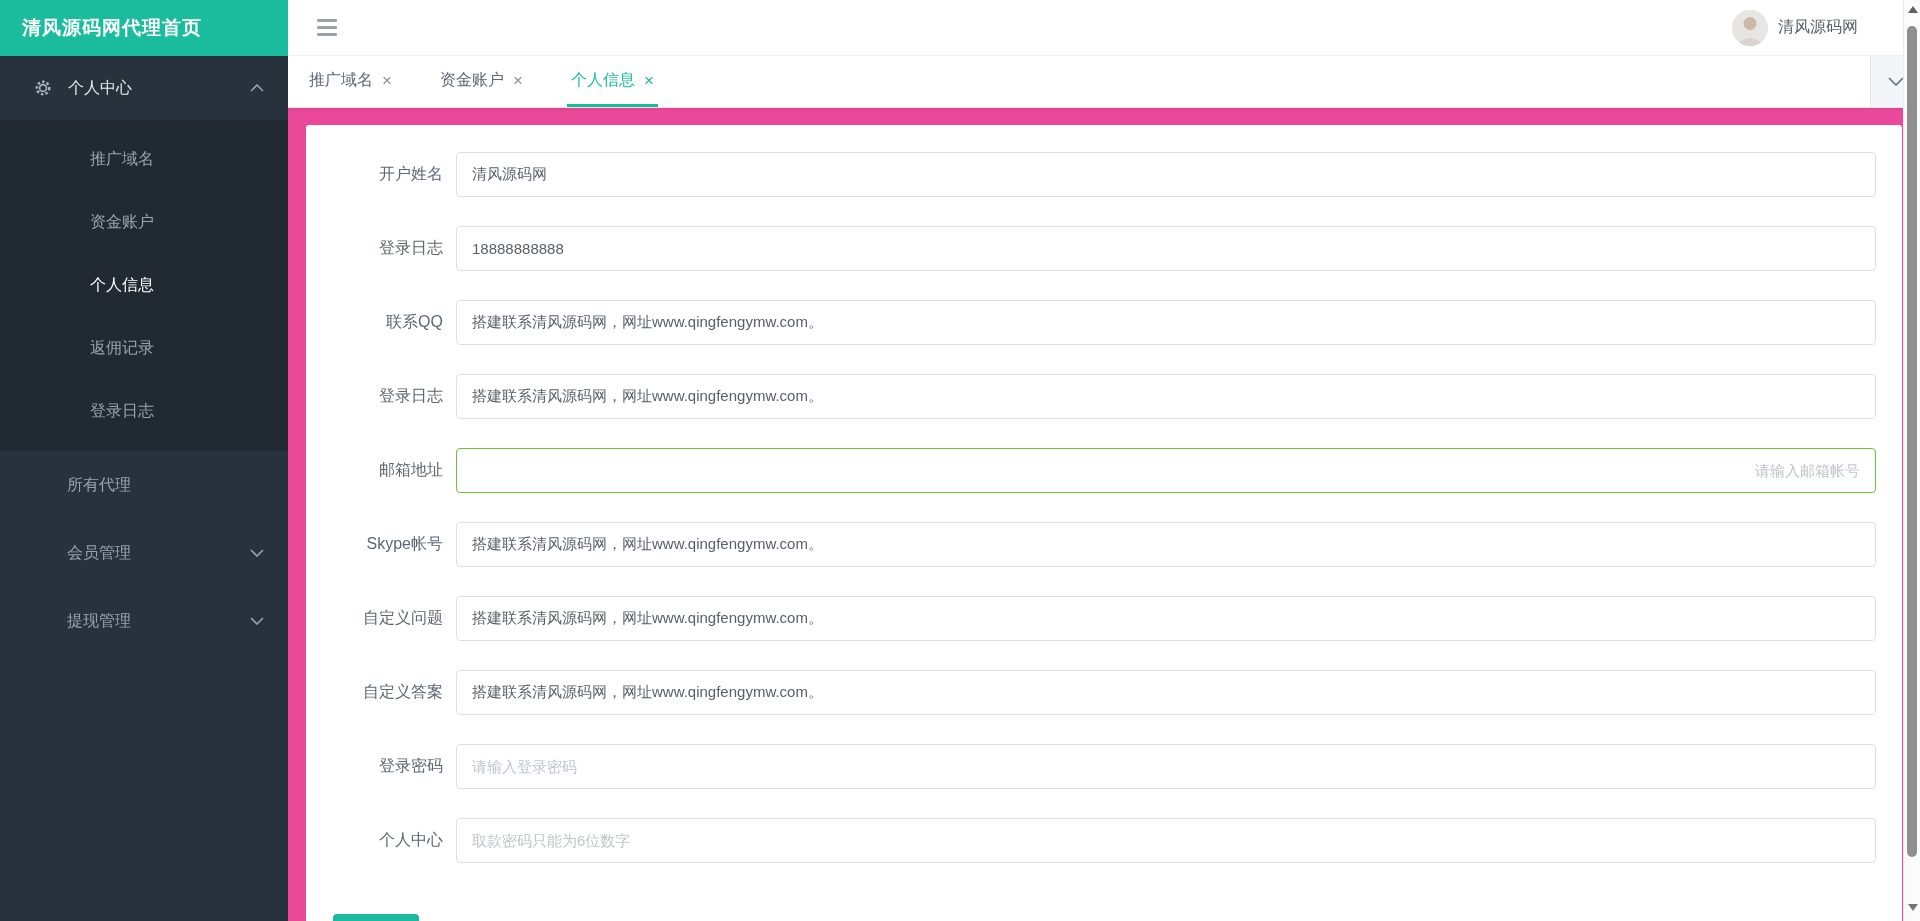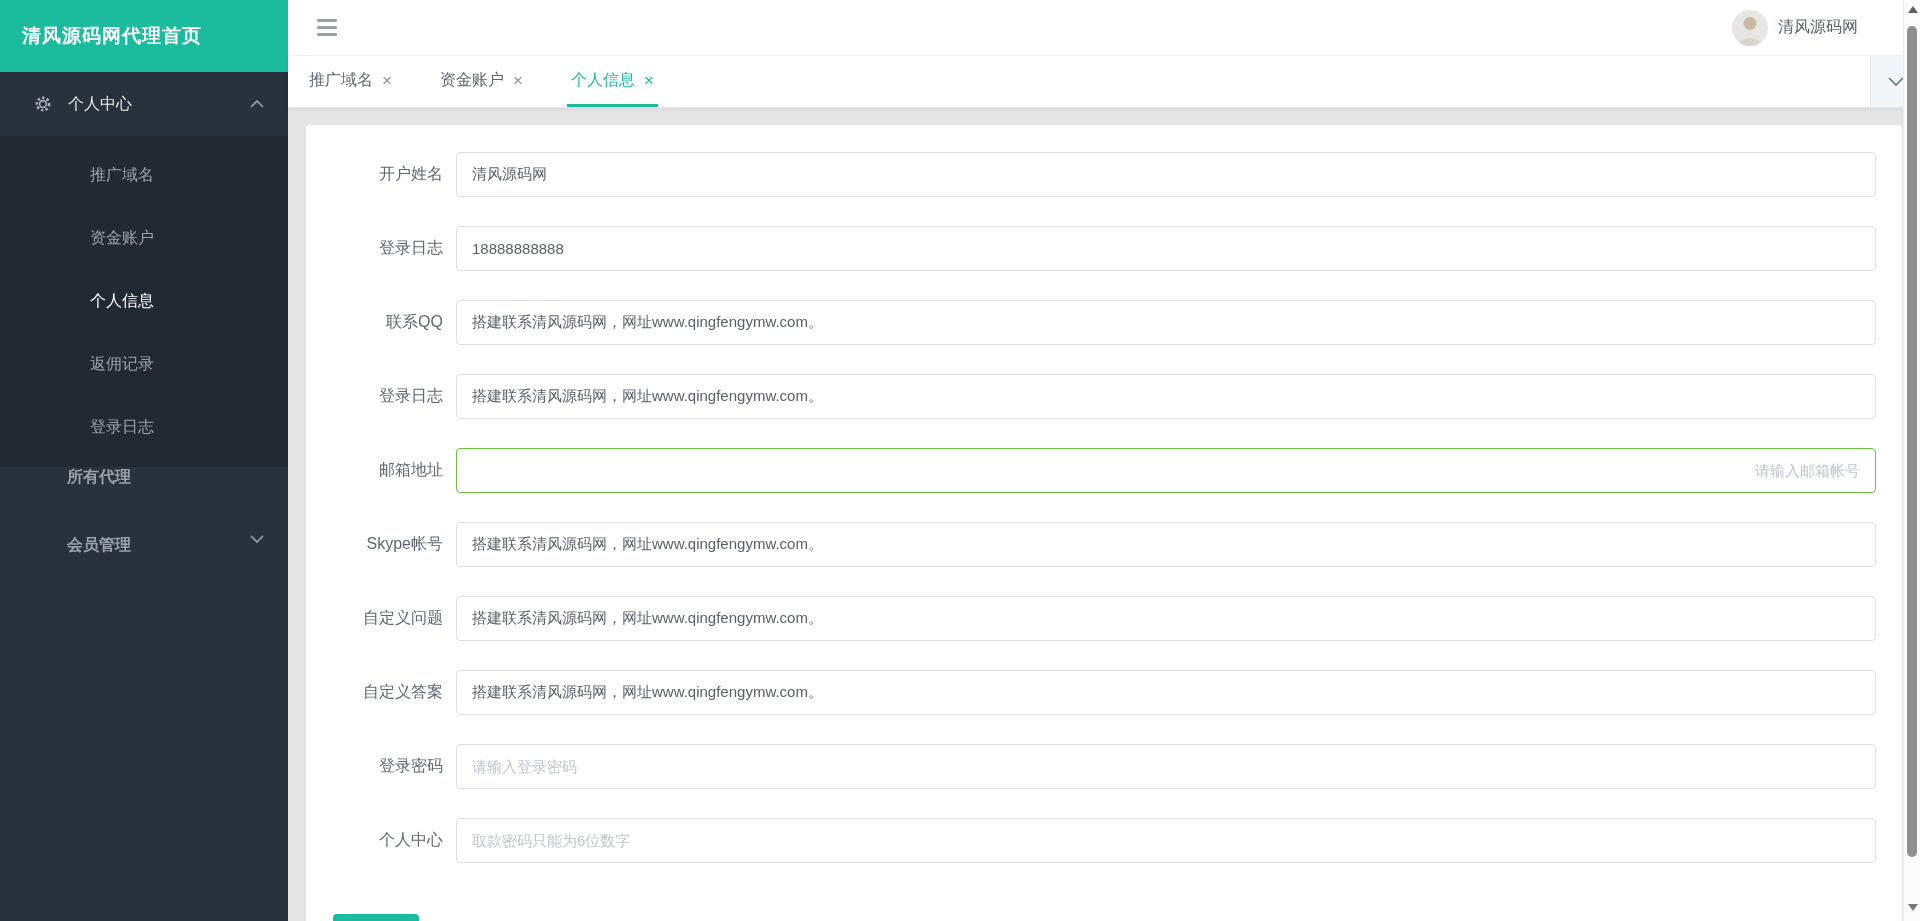--- a/index.html
+++ b/index.html
@@ -3,30 +3,30 @@
 <meta charset="utf-8">
 <style>
   * { margin:0; padding:0; box-sizing:border-box; }
   html,body { width:1920px; height:921px; overflow:hidden; }
   body { font-family:"Liberation Sans","DejaVu Sans",sans-serif; background:#fff; position:relative; }
 
   .app { display:flex; width:1920px; height:921px; }
 
   
   .left { width:288px; flex:0 0 288px; display:flex; flex-direction:column; }
-  .logo { height:72px; background:#1bbc9d; color:#fff; font-size:19px; font-weight:bold;
+  .logo { height:56px; background:#1bbc9d; color:#fff; font-size:19px; font-weight:bold;
           display:flex; align-items:center; padding-left:22px; letter-spacing:1px; }
   .menu { flex:1; background:#28323c; color:#9aa3ab; font-size:16px; }
   .menu-group-title { height:64px; display:flex; align-items:center; padding:0 24px 0 34px; color:#e9ecef; cursor:pointer; }
   .menu-group-title .gear { margin-right:16px; }
   .menu-group-title .chev { margin-left:auto; }
   .submenu { background:#212a33; padding:8px 0; }
   .submenu-item { height:63px; display:flex; align-items:center; padding-left:90px; cursor:pointer; }
   .submenu-item.active { color:#ffffff; }
-  .menu-item { height:68px; display:flex; padding:0 24px 0 67px; cursor:pointer;font-weight:bold; }
+  .menu-item { height:68px; display:flex; align-items:center; padding:0 24px 0 67px; cursor:pointer; }
   .menu-item .chev { margin-left:auto; }
 
   .gear-svg, .chev-svg { display:block; }
 
   
   .right { flex:1; display:flex; flex-direction:column; min-width:0; }
 
   .topbar { height:56px; background:#fff; display:flex; align-items:center; border-bottom:1px solid #eef0f2; }
   .hamburger { margin-left:27px; cursor:pointer; padding:6px 2px; }
   .hamburger i { display:block; width:20px; height:3px; background:#9aa1a9; margin:4px 0; border-radius:1px; }
@@ -38,21 +38,21 @@
             border-bottom:1px solid #e4e7ea; box-shadow:0 2px 4px rgba(0,0,0,.05); position:relative; z-index:2; }
   .tabs { display:flex; padding-left:17px; }
   .tab { display:flex; align-items:center; margin-right:40px; padding:0 4px; font-size:16px; color:#5f6670;
          cursor:pointer; border-bottom:3px solid transparent; }
   .tab .tab-close { margin-left:9px; font-size:17px; color:#8a9097; line-height:1; cursor:pointer; }
   .tab.active { color:#1bbc9d; border-bottom-color:#1bbc9d; }
   .tab.active .tab-close { color:#1bbc9d; }
   .tab-menu-btn { margin-left:auto; width:50px; background:#f3f6f8; border-left:1px solid #e4e7ea;
                   display:flex; align-items:center; justify-content:center; cursor:pointer; }
 
-  .content { flex:1; background:#e5e5e5; padding:17px 18px 10px 18px; overflow:hidden; }
+  .content { flex:1; background:#ec4899; padding:17px 18px 10px 18px; overflow:hidden; }
   .card { background:#fff; border-radius:3px; box-shadow:0 1px 3px rgba(0,0,0,.05);
           height:860px; padding:27px 0 0 0; }
 
   .form-row { display:flex; align-items:center; margin-bottom:29px; }
   .form-label { flex:0 0 150px; text-align:right; padding-right:13px; font-size:16px; color:#5f6670; }
   .form-input { flex:1; height:45px; margin-right:26px; border:1px solid #dcdfe6; border-radius:4px;
                 padding:0 15px; font-size:15px; color:#5a5e66; background:#fff; outline:none;
                 font-family:"Liberation Sans","DejaVu Sans",sans-serif; }
   .form-input::placeholder { color:#bfc4cc; }
   .form-input.input--focus { border-color:#70c040;text-align:right; }
@@ -116,20 +116,28 @@
         <span>所有代理</span>
       </div>
       <div class="menu-item">
         <span>会员管理</span>
         <span class="chev">
           <svg class="chev-svg" width="14" height="8" viewBox="0 0 14 8">
               <polyline points="1,1 7,7 13,1" fill="none" stroke="#9aa3ab" stroke-width="1.6"></polyline>
             </svg>
         </span>
       </div>
+      <div class="menu-item">
+        <span>提现管理</span>
+        <span class="chev">
+          <svg class="chev-svg" width="14" height="8" viewBox="0 0 14 8">
+              <polyline points="1,1 7,7 13,1" fill="none" stroke="#9aa3ab" stroke-width="1.6"></polyline>
+            </svg>
+        </span>
+      </div>
     </nav>
   </div>
 
   <div class="right">
 
     <div class="topbar">
       <div class="hamburger">
           <i></i>
           <i></i>
           <i></i>

